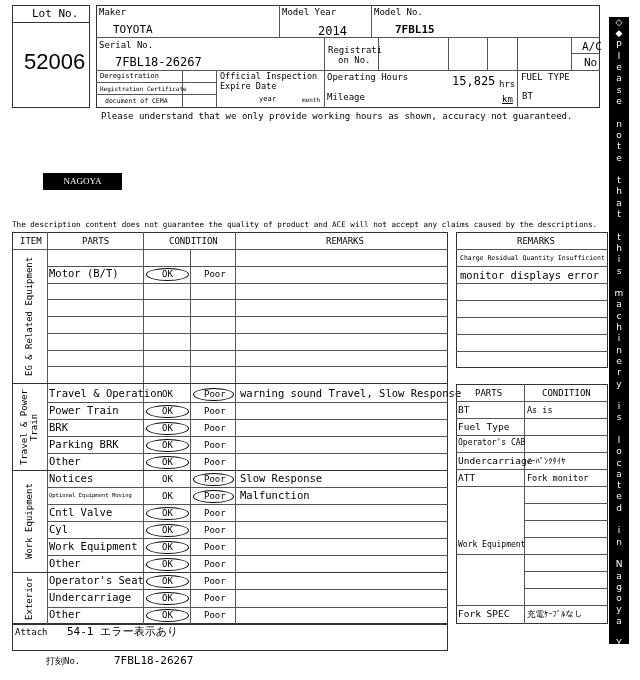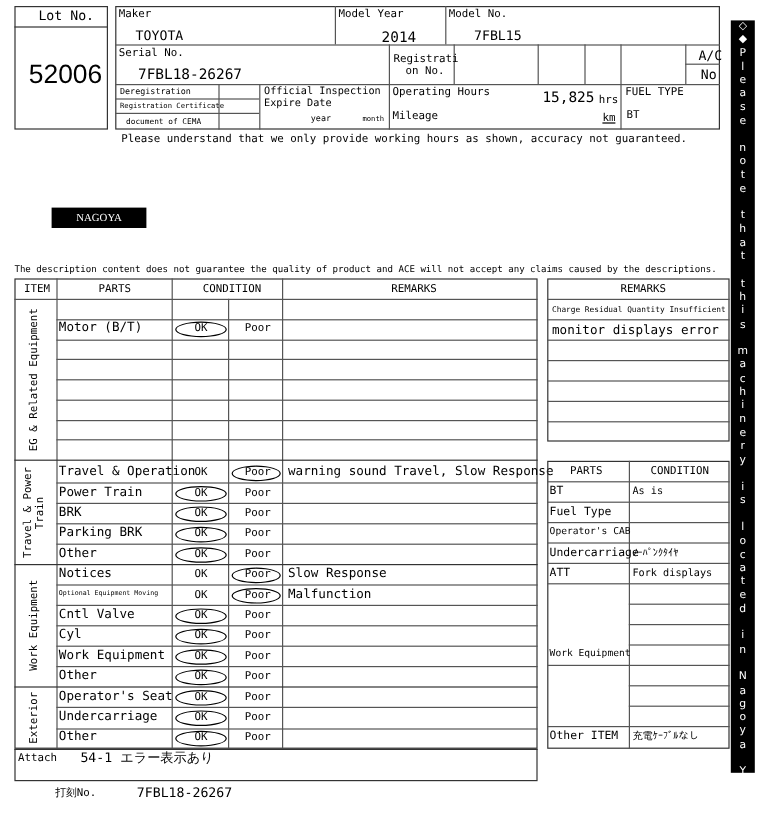--- a/index.html
+++ b/index.html
@@ -45,21 +45,21 @@
 <div class="vl" style="left:517px;top:37px;height:71px;"></div>
 <div class="vl" style="left:571px;top:37px;height:33px;"></div>
 <div class="vl" style="left:182px;top:70px;height:38px;"></div>
 <div class="vl" style="left:216px;top:70px;height:38px;"></div>
 
 <div class="t sm" style="left:99px;top:8px;">Maker</div>
 <div class="t md" style="left:113px;top:24px;">TOYOTA</div>
 <div class="t sm" style="left:282px;top:8px;">Model Year</div>
 <div class="t lg" style="left:318px;top:25px;">2014</div>
 <div class="t sm" style="left:374px;top:8px;">Model No.</div>
-<div class="t md" style="left:395px;top:24px;">7FBL15</div>
+<div class="t md" style="left:395px;top:24px;font-weight:bold;">7FBL15</div>
 <div class="t sm" style="left:99px;top:41px;">Serial No.</div>
 <div class="t lg" style="left:115px;top:56px;">7FBL18-26267</div>
 <div class="t sm" style="left:328px;top:46px;">Registrati</div>
 <div class="t sm" style="left:338px;top:56px;">on No.</div>
 <div class="t md" style="left:582px;top:41px;">A/C</div>
 <div class="t md" style="left:584px;top:57px;">No</div>
 
 <div class="t" style="left:100px;top:73px;font-size:7px;">Deregistration</div>
 <div class="t xs" style="left:100px;top:86px;">Registration Certificate</div>
 <div class="t" style="left:105px;top:98px;font-size:6.5px;">document of CEMA</div>
@@ -280,23 +280,23 @@
     <div class="hl" style="left: 524px; top: 571px; width: 84px;"></div>
     <div class="hl" style="left: 524px; top: 588px; width: 84px;"></div>
     <div class="hl" style="left: 456px; top: 605px; width: 152px;"></div>
     <div class="t" style="left: 458px; top: 405px; font-size: 9.5px;">BT</div>
     <div class="t" style="left: 527px; top: 406px; font-size: 8.5px;">As is</div>
     <div class="t" style="left: 458px; top: 422px; font-size: 9.5px;">Fuel Type</div>
     <div class="t" style="left: 458px; top: 439px; font-size: 8px;">Operator's CAB</div>
     <div class="t" style="left: 458px; top: 456px; font-size: 9.5px;">Undercarriage</div>
     <div class="t" style="left: 527px; top: 457px; font-size: 8.5px;">ﾉｰﾊﾟﾝｸﾀｲﾔ</div>
     <div class="t" style="left: 458px; top: 473px; font-size: 9.5px;">ATT</div>
-    <div class="t" style="left: 527px; top: 474px; font-size: 8.5px;">Fork displays</div>
+    <div class="t" style="left: 527px; top: 474px; font-size: 8.5px;">Fork monitor</div>
     <div class="t" style="left: 458px; top: 541px; font-size: 8px;">Work Equipment</div>
-    <div class="t" style="left: 458px; top: 609px; font-size: 9.5px;">Other ITEM</div>
+    <div class="t" style="left: 458px; top: 609px; font-size: 9.5px;">Fork SPEC</div>
     <div class="t" style="left: 527px; top: 610px; font-size: 8.5px;">充電ｹｰﾌﾞﾙなし</div>
   </div>
 
 <div class="box" style="left:12px;top:624px;width:436px;height:27px;"></div>
 <div class="t sm" style="left:15px;top:628px;">Attach</div>
 <div class="t md" style="left:67px;top:626px;">54-1 エラー表示あり</div>
 
 <div class="t sm" style="left:46px;top:657px;">打刻No.</div>
 <div class="t md" style="left:114px;top:655px;">7FBL18-26267</div>
 

